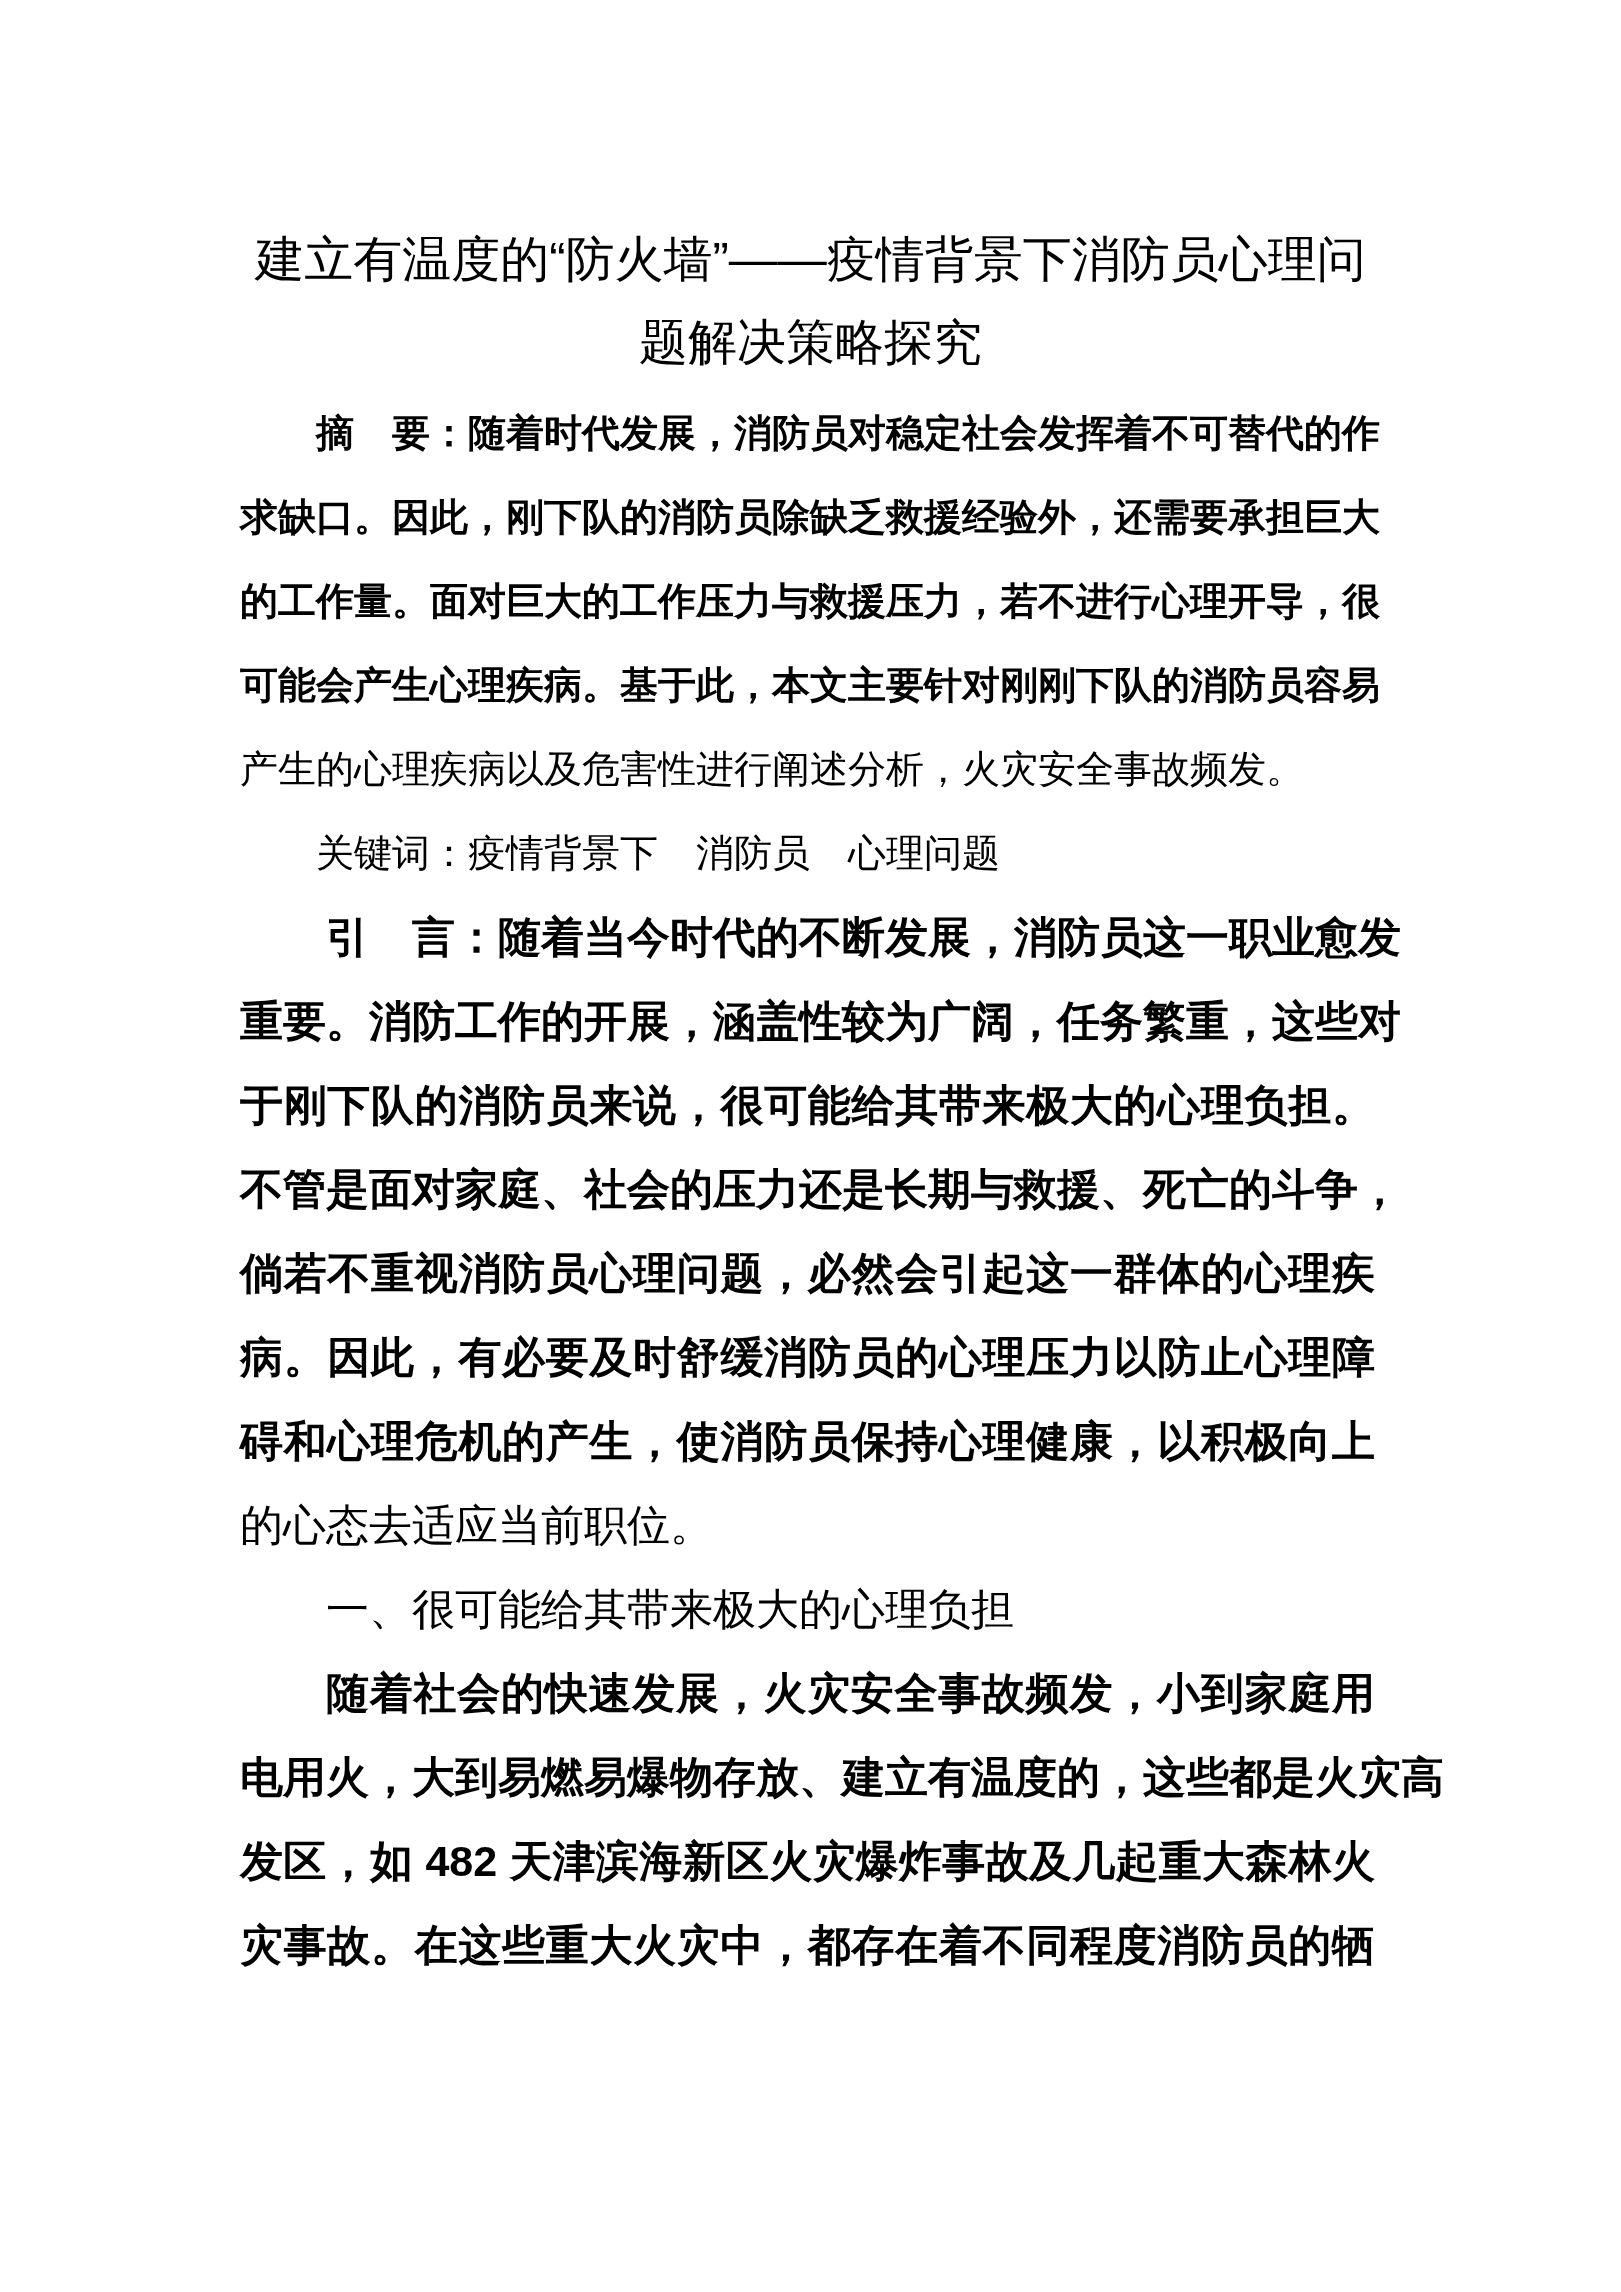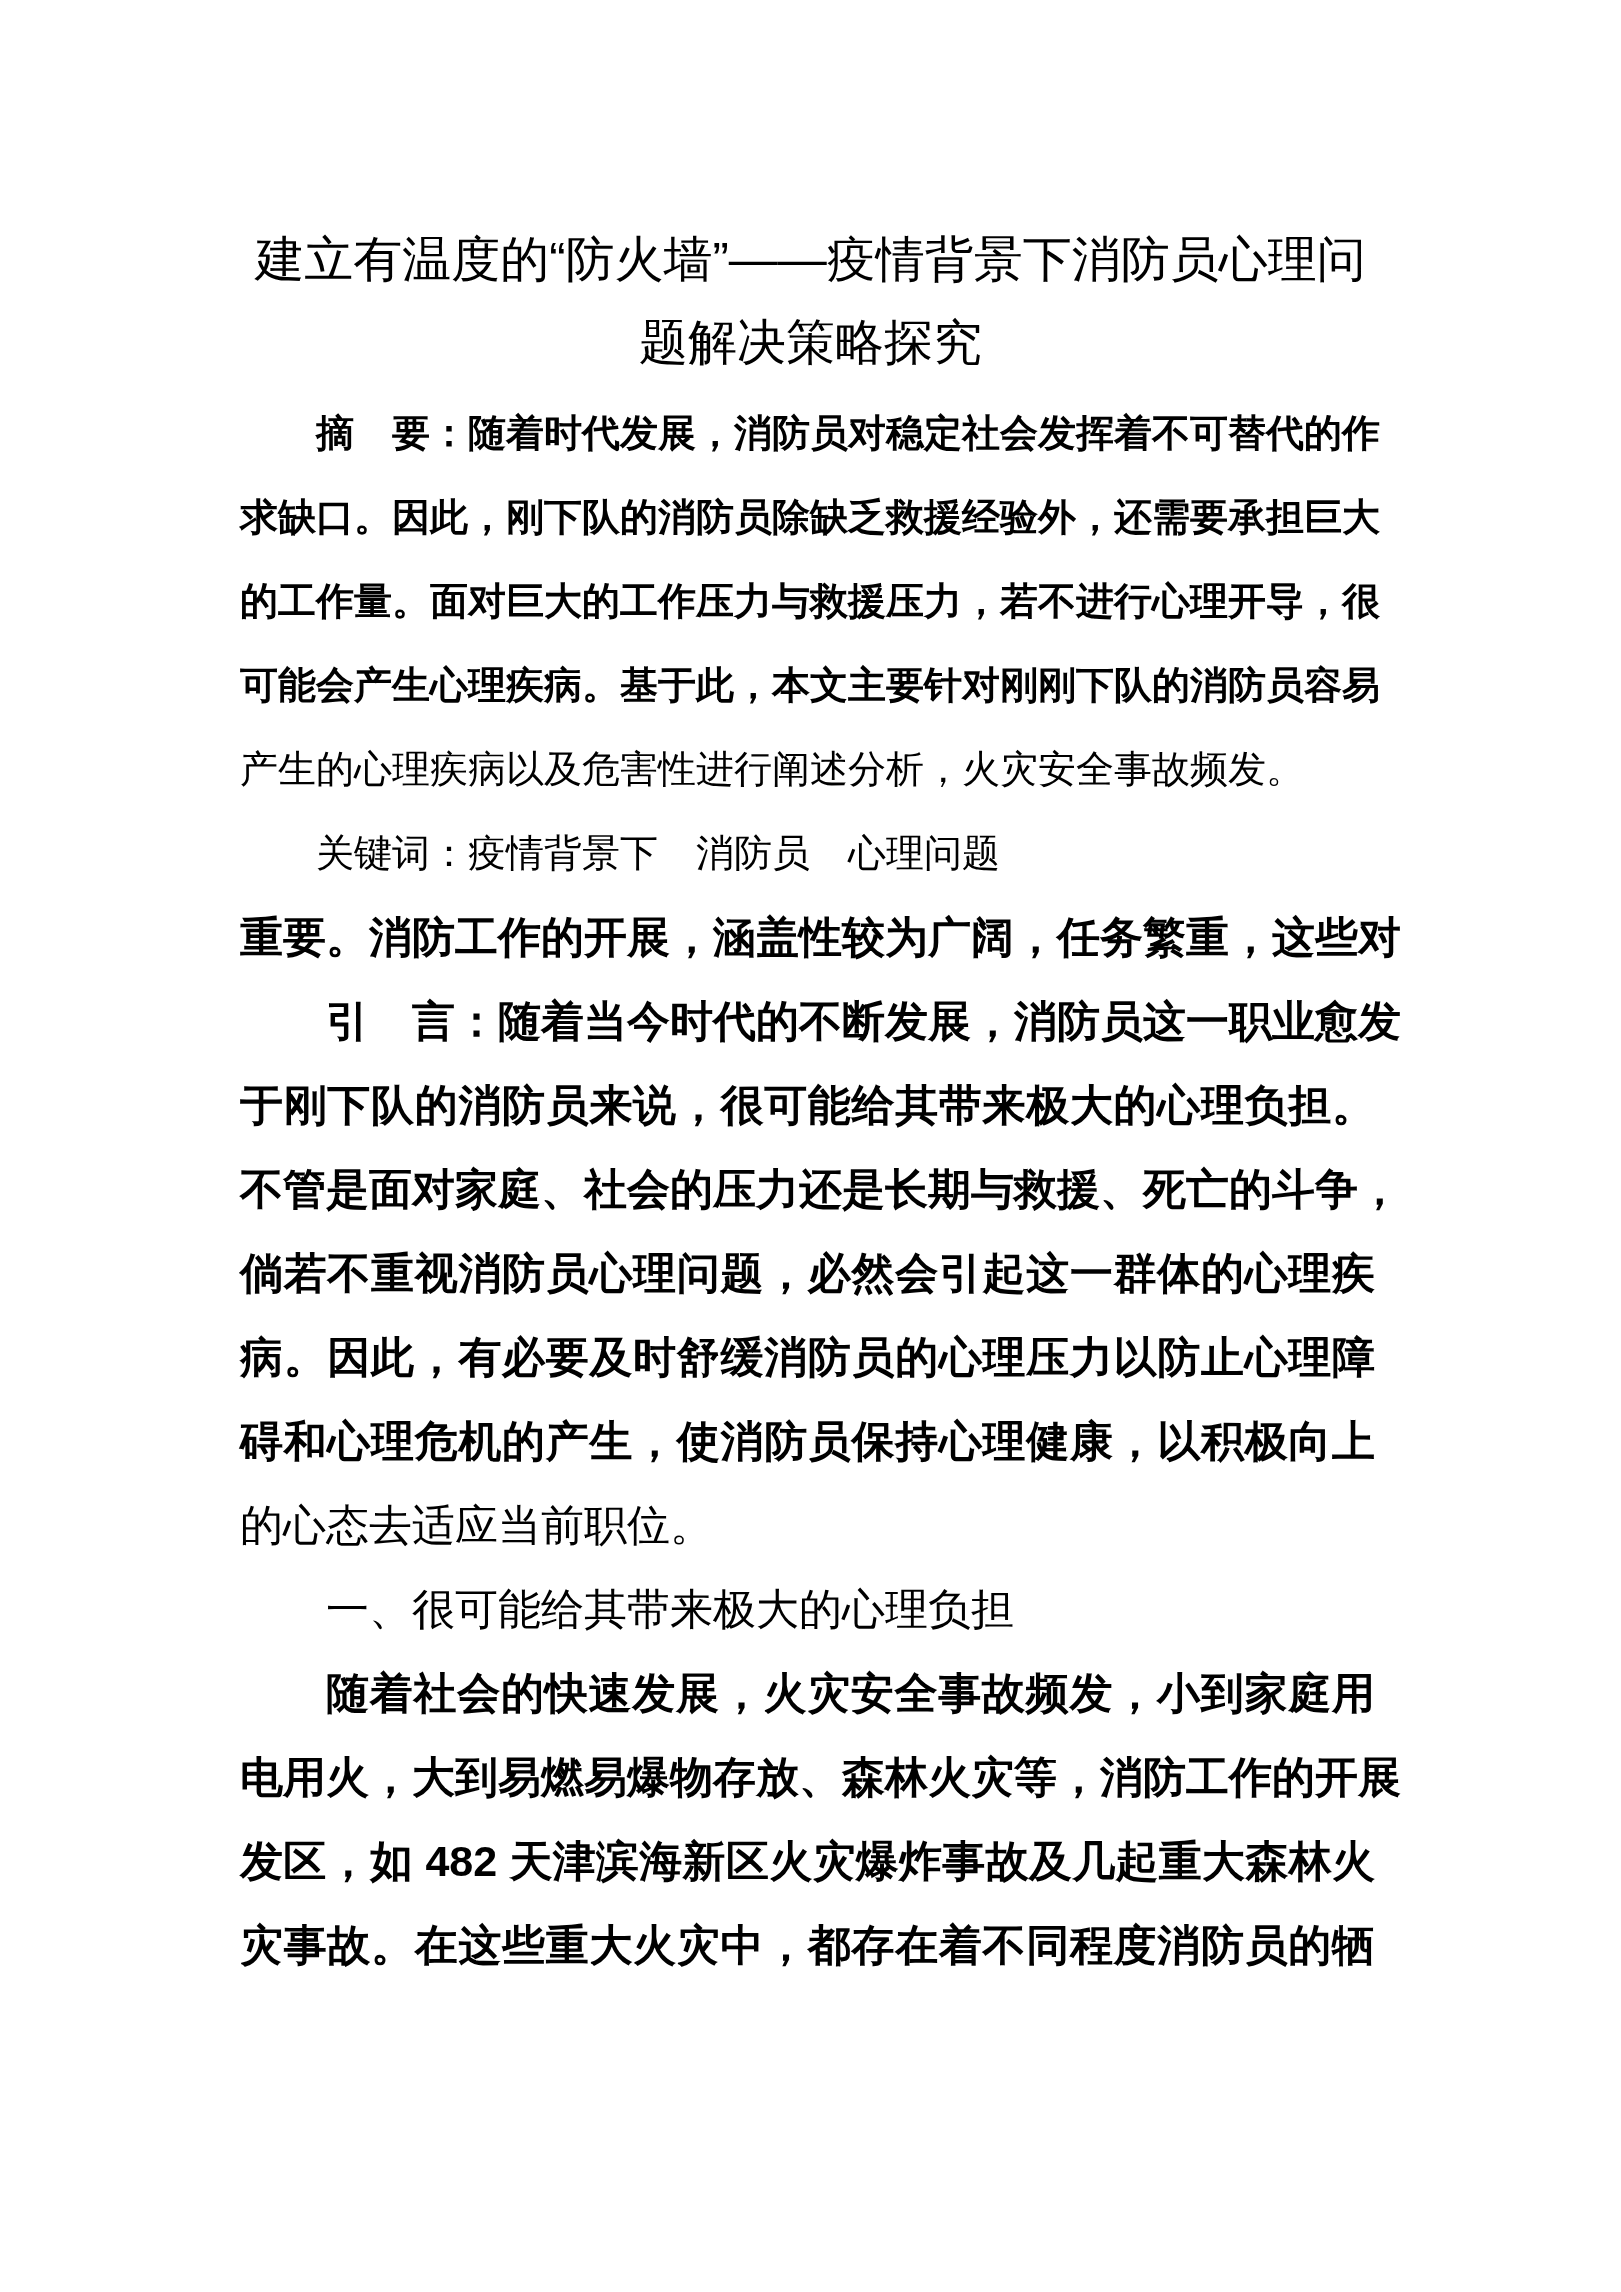--- a/index.html
+++ b/index.html
@@ -61,32 +61,32 @@
       <div class="line fs39 just indent">摘　要：随着时代发展，消防员对稳定社会发挥着不可替代的作</div>
       <div class="line fs39 just">求缺口。因此，刚下队的消防员除缺乏救援经验外，还需要承担巨大</div>
       <div class="line fs39 just">的工作量。面对巨大的工作压力与救援压力，若不进行心理开导，很</div>
       <div class="line fs39 just">可能会产生心理疾病。基于此，本文主要针对刚刚下队的消防员容易</div>
       <div class="line fs39">产生的心理疾病以及危害性进行阐述分析，火灾安全事故频发。</div>
     </div>
     <div>
       <div class="line fs39 indent">关键词：疫情背景下　消防员　心理问题</div>
     </div>
     <div>
+      <div class="line fs44 just indent">引　言：随着当今时代的不断发展，消防员这一职业愈发</div>
       <div class="line fs44 just">重要。消防工作的开展，涵盖性较为广阔，任务繁重，这些对</div>
-      <div class="line fs44 just indent">引　言：随着当今时代的不断发展，消防员这一职业愈发</div>
       <div class="line fs44 just">于刚下队的消防员来说，很可能给其带来极大的心理负担。</div>
       <div class="line fs44 just">不管是面对家庭、社会的压力还是长期与救援、死亡的斗争，</div>
       <div class="line fs44 just">倘若不重视消防员心理问题，必然会引起这一群体的心理疾</div>
       <div class="line fs44 just">病。因此，有必要及时舒缓消防员的心理压力以防止心理障</div>
       <div class="line fs44 just">碍和心理危机的产生，使消防员保持心理健康，以积极向上</div>
       <div class="line fs44">的心态去适应当前职位。</div>
     </div>
     <div>
       <div class="line fs44 indent">一、很可能给其带来极大的心理负担</div>
     </div>
     <div>
       <div class="line fs44 just indent">随着社会的快速发展，火灾安全事故频发，小到家庭用</div>
-      <div class="line fs44 just">电用火，大到易燃易爆物存放、森林火灾等，消防工作的开展</div>
+      <div class="line fs44 just">电用火，大到易燃易爆物存放、建立有温度的，这些都是火灾高</div>
       <div class="line fs44 just">发区，如 482 天津滨海新区火灾爆炸事故及几起重大森林火</div>
       <div class="line fs44 just">灾事故。在这些重大火灾中，都存在着不同程度消防员的牺</div>
     </div>
   </div>
 
 
 </body></html>

